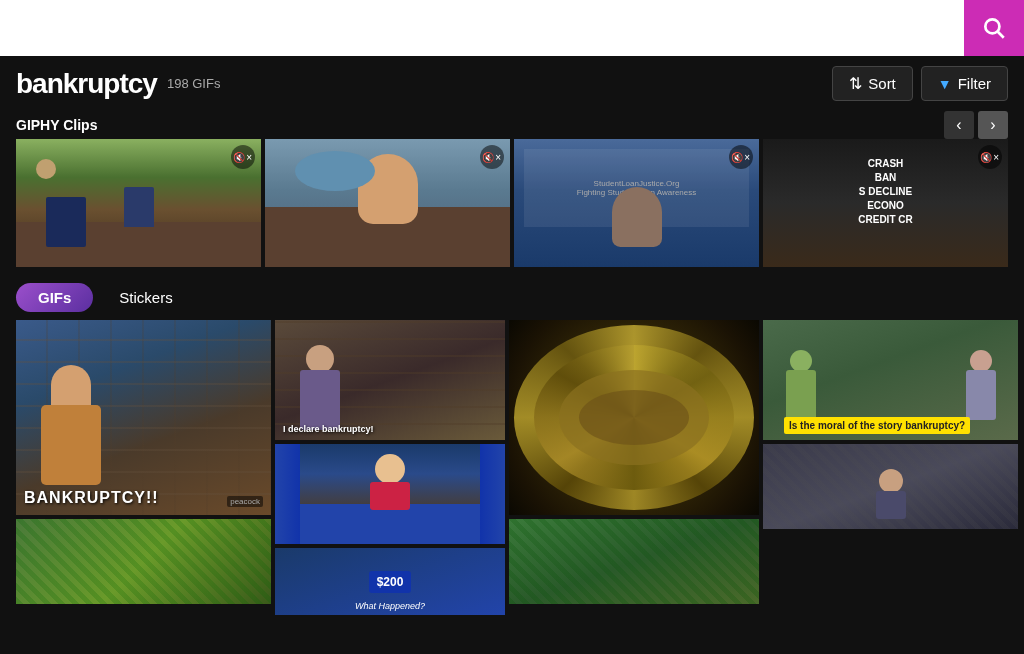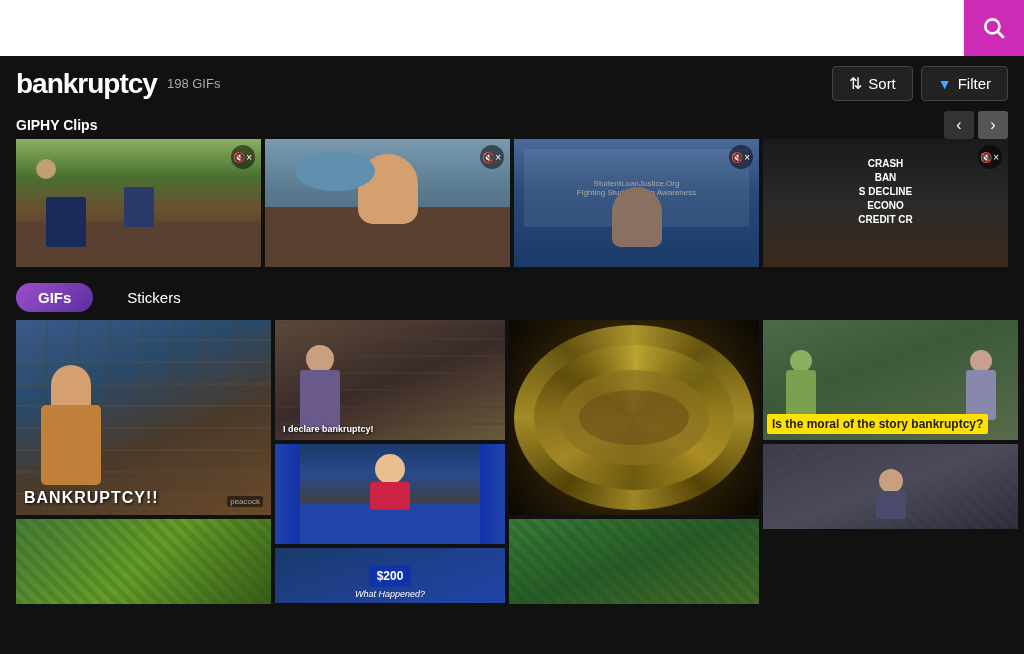--- a/index.html
+++ b/index.html
@@ -150,21 +150,21 @@
       justify-content: center;
       font-size: 10px;
       color: #fff;
     }
 
     
     .tabs-row {
       display: flex;
       align-items: center;
       padding: 8px 16px;
-      gap: 24px;
+      gap: 16px;
     }
     .tab-gifs {
       background: linear-gradient(135deg, #9b4fcb, #5b2fa0);
       color: #fff;
       border: none;
       border-radius: 20px;
       padding: 6px 22px;
       font-size: 15px;
       font-weight: bold;
       cursor: pointer;
@@ -211,21 +211,21 @@
     
     .gif-col-2-item-1 {
       height: 120px;
       background: linear-gradient(160deg, #4a3a2a 0%, #6a5a3a 50%, #2a2a3a 100%);
     }
     .gif-col-2-item-2 {
       height: 100px;
       background: linear-gradient(160deg, #3a3a6a 0%, #2a4a8a 50%, #5a3a2a 100%);
     }
     .gif-col-2-item-3 {
-      height: 55px;
+      height: 67px;
       background: linear-gradient(160deg, #2a4a6a 0%, #1a3a5a 100%);
     }
 
     
     .gif-col-3-item-1 {
       height: 195px;
       background: radial-gradient(circle, #8a7a3a 0%, #5a5a1a 30%, #3a3a1a 60%, #1a1a0a 100%);
     }
     .gif-col-3-item-2 {
       height: 85px;
@@ -499,21 +499,21 @@
       <div style="width:100%;height:100%;background:linear-gradient(160deg,#4a6a4a 0%,#3a5a3a 40%,#5a6a4a 100%);position:relative;">
 
         <div style="position:absolute;bottom:20px;left:20px;width:35px;height:70px;">
           <div style="width:22px;height:22px;background:#8ab060;border-radius:50%;margin:0 auto;"></div>
           <div style="width:30px;height:50px;background:#7aa050;border-radius:3px;margin:0 auto;margin-top:-2px;"></div>
         </div>
         <div style="position:absolute;bottom:20px;right:20px;width:35px;height:70px;">
           <div style="width:22px;height:22px;background:#c8a090;border-radius:50%;margin:0 auto;"></div>
           <div style="width:30px;height:50px;background:#8888aa;border-radius:3px;margin:0 auto;margin-top:-2px;"></div>
         </div>
-        <div style="position:absolute;background:#ffe100;padding:3px 5px;bottom:6px;left:4px;font-size:12px;font-weight:bold;color:#222;border-radius:2px;text-align:center;">Is the moral of the story bankruptcy?</div>
+        <div style="position:absolute;background:#ffe100;padding:3px 5px;bottom:6px;left:21px;font-size:10px;font-weight:bold;color:#222;border-radius:2px;text-align:center;">Is the moral of the story bankruptcy?</div>
       </div>
     </div>
     <div class="gif-item gif-col-4-item-3">
       <div style="width:100%;height:100%;background:linear-gradient(160deg,#3a3a4a 0%,#4a4a5a 50%,#2a2a3a 100%);position:relative;">
         <div style="position:absolute;inset:0;background:repeating-linear-gradient(45deg,rgba(80,80,80,0.15) 0px,rgba(80,80,80,0.15) 5px,transparent 5px,transparent 10px);"></div>
         <div style="position:absolute;bottom:10px;left:50%;transform:translateX(-50%);width:40px;height:50px;">
           <div style="width:24px;height:24px;background:#c8a080;border-radius:50%;margin:0 auto;"></div>
           <div style="width:30px;height:28px;background:#4a4a6a;border-radius:3px;margin:0 auto;margin-top:-2px;"></div>
         </div>
       </div>

